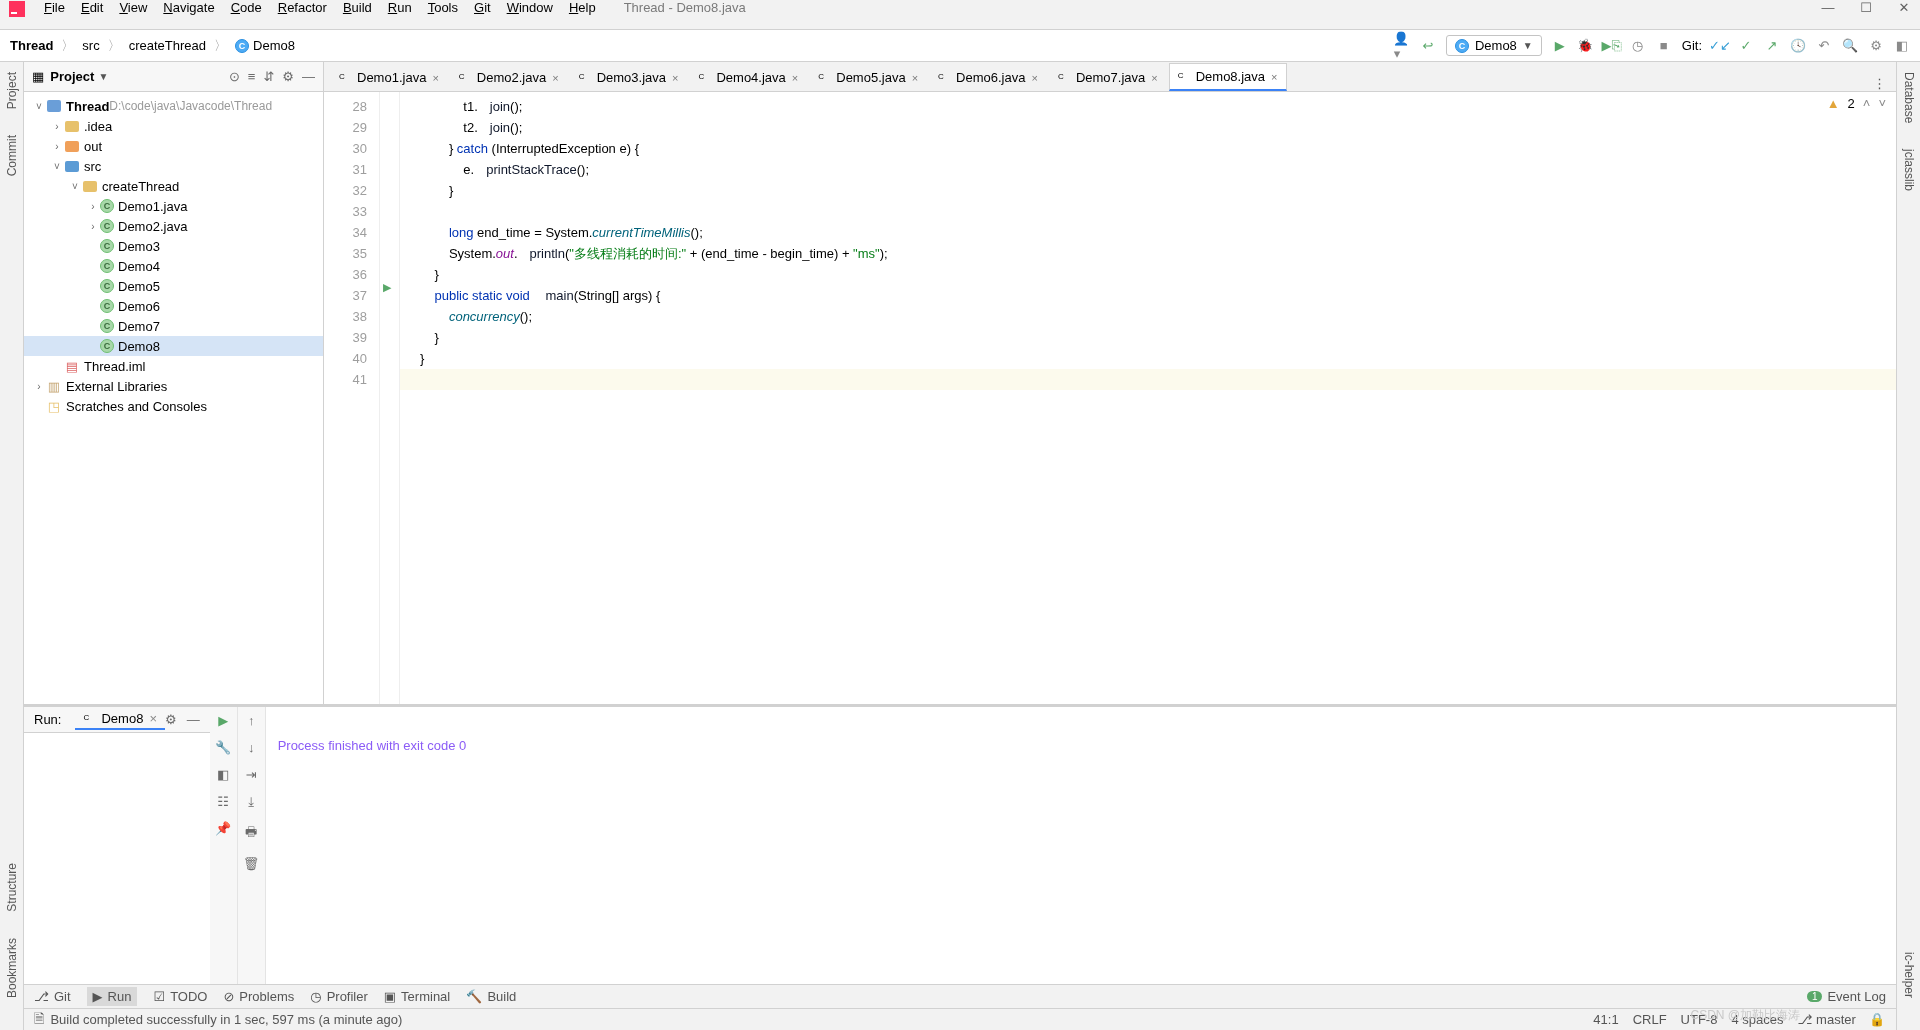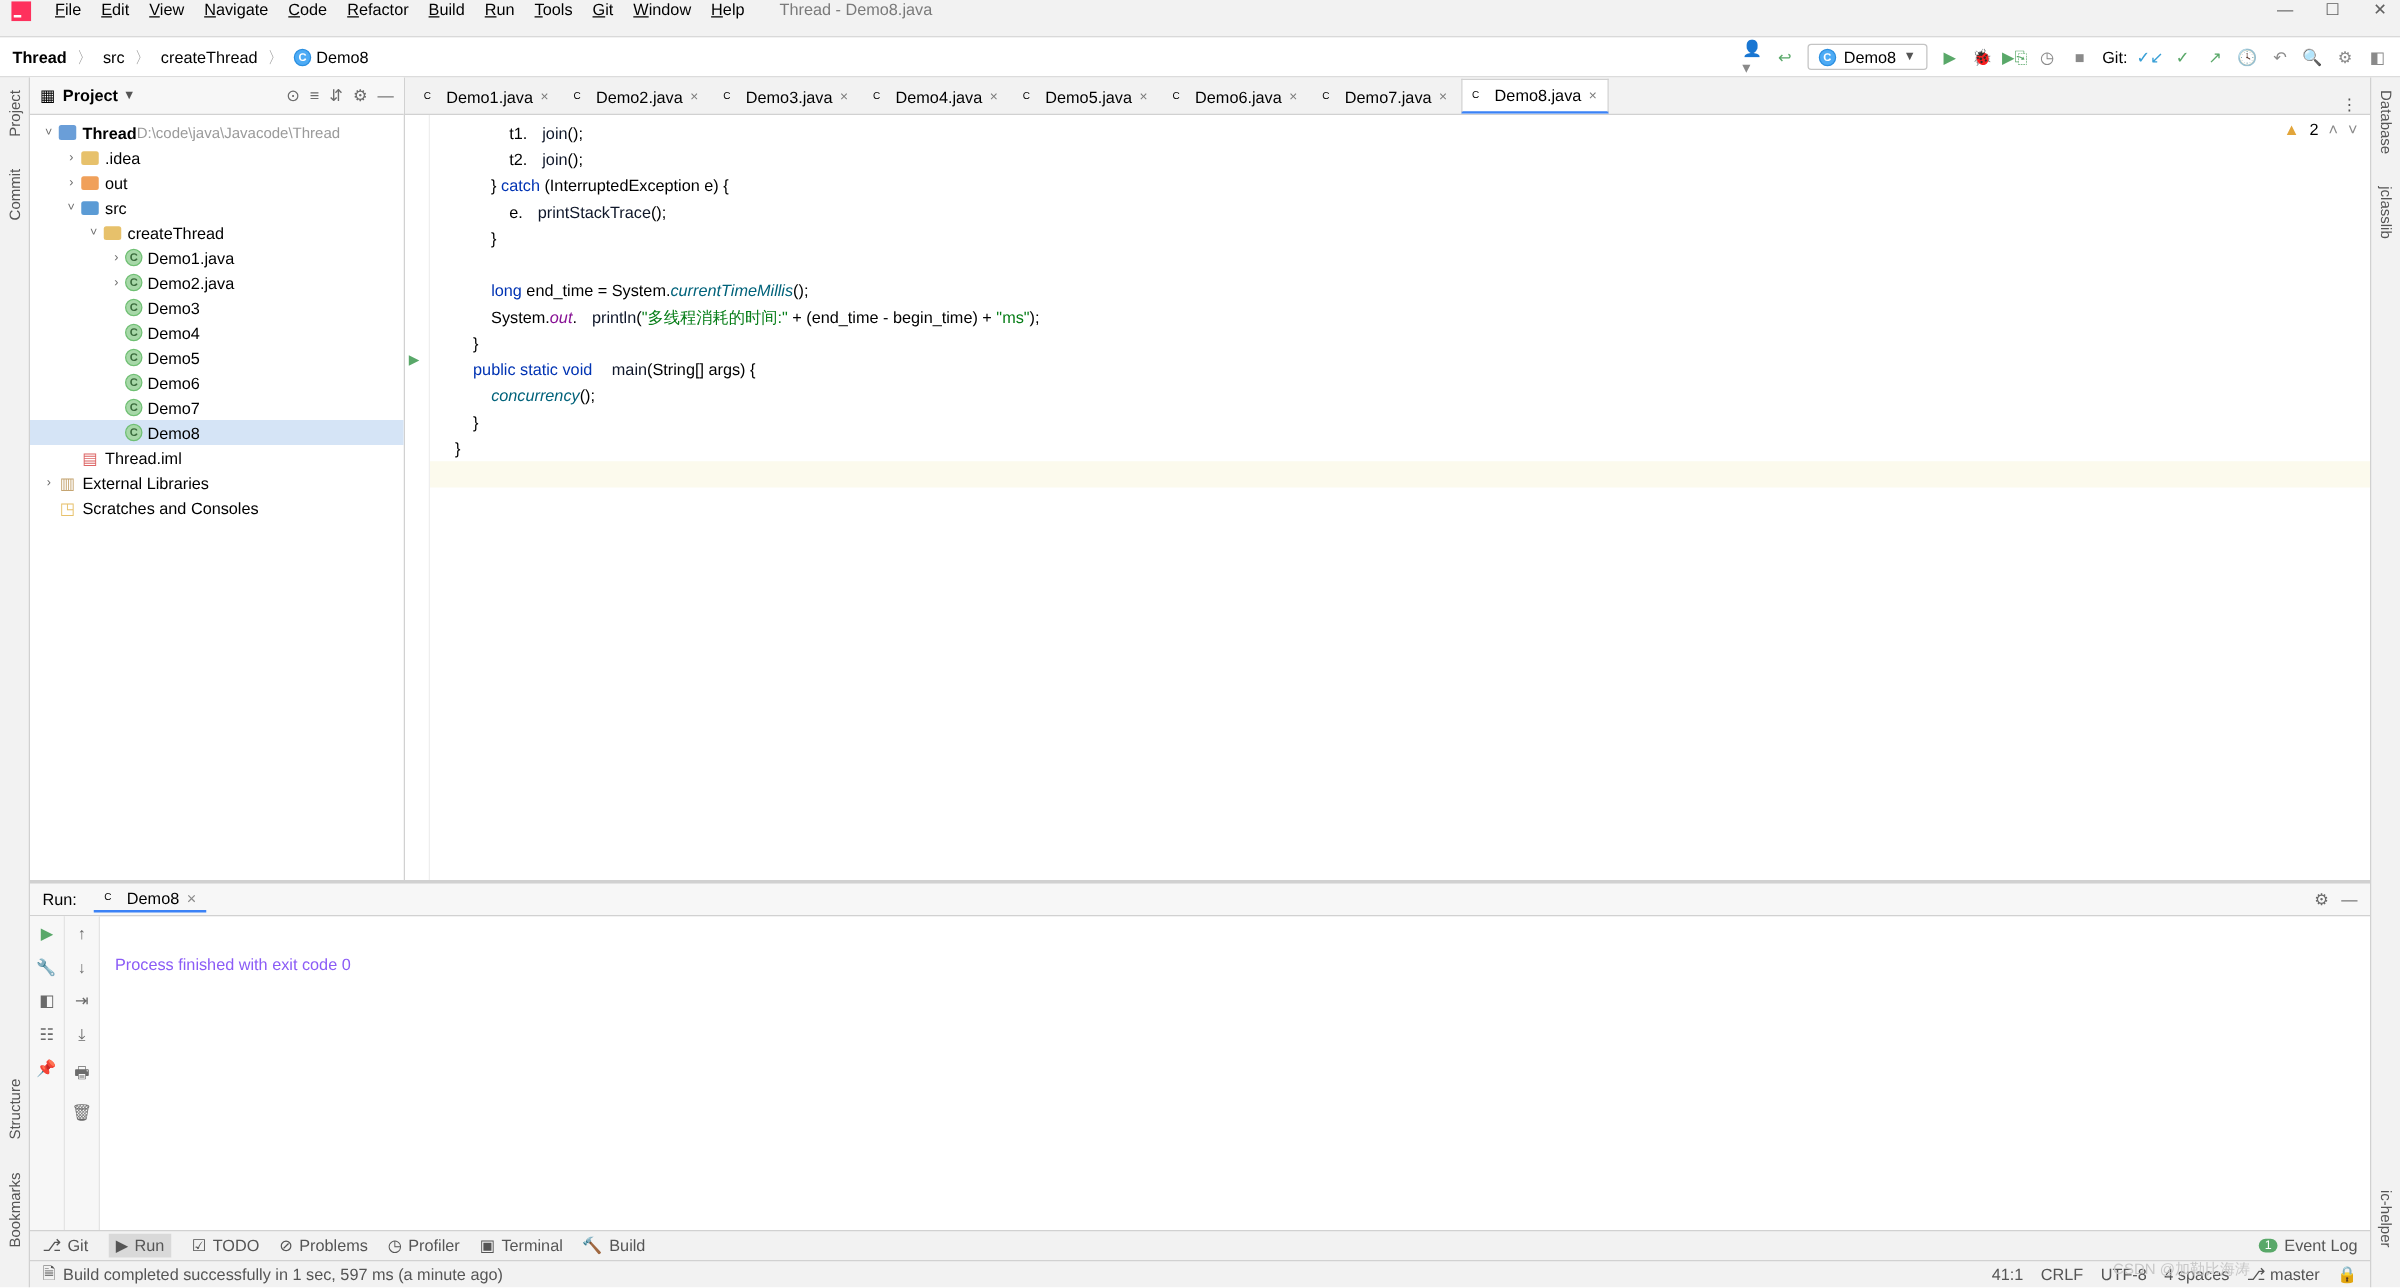--- a/index.html
+++ b/index.html
@@ -57,21 +57,21 @@
 .runmark { position:absolute; left:3px; color:#59a869; font-size:11px;}
 .code { flex:1; padding:4px 0 4px 20px; line-height:21px; white-space:pre; overflow:auto;}
 .kw { color:#0033b3; }
 .str { color:#067d17; }
 .fld { color:#871094; font-style:italic; }
 .mtd { color:#0f172a;margin-left:12px; }
 .mtdi { color:#00627a; font-style:italic;}
 .hlrow { background:#fcfaed; display:block; margin-left:-20px;padding-left:20px;}
 .editor .corner { position:absolute; top:4px; right:10px; display:flex; gap:8px; align-items:center;}
 .warnbadge { color:#e2a53a; font-weight:bold;}
-.runpanel { height:280px; border-top:3px solid #d1d1d1; display:flex; flex-direction:column; background:#fff;}
+.runpanel { height:280px; border-top:3px solid #d1d1d1; display:flex; flex-direction:row; background:#fff;}
 .runhdr { height:26px; display:flex; align-items:center; padding:0 10px; background:#f7f7f7; border-bottom:1px solid #d1d1d1;}
 .runhdr .rtab { margin-left:14px; padding:2px 8px; border-bottom:2px solid #3b82f6; display:flex; gap:6px; align-items:center;}
 .runhdr .ricons { margin-left:auto; display:flex; gap:10px; color:#6b6b6b;}
 .runbody { flex:1; display:flex; }
 .runrail { width:28px; background:#f7f7f7; border-right:1px solid #e4e4e4; display:flex; flex-direction:column; align-items:center; padding-top:6px; gap:12px; color:#6b6b6b;}
 .runrail2 { width:28px; background:#f7f7f7; border-right:1px solid #e4e4e4; display:flex; flex-direction:column; align-items:center; padding-top:6px; gap:12px; color:#6b6b6b;}
 .console { flex:1; padding:8px 12px; font-family:"JetBrains Mono","Consolas",monospace; font-size:14px; line-height:21px;}
 .console .boxed { border:2px solid #d63c3c; padding:2px 6px; display:inline-block; min-width:260px;}
 .console .exitline { color:#8b5cf6; margin-top:20px;}
 .bottombar { height:24px; background:#f2f2f2; border-top:1px solid #d1d1d1; display:flex; align-items:center; padding:0 10px; gap:16px; font-size:12px; color:#555;}
@@ -287,20 +287,36 @@
               <span class="x">×</span>
             </div>
             <div class="tab active">
               <span class="cico" style="width:12px;height:12px;font-size:8px">C</span>
               <span>Demo8.java</span>
               <span class="x">×</span>
             </div>
             <div class="tmore">⋮</div>
           </div>
         <div class="codewrap">
+          <div class="gutter" id="gutter">
+              <div>28</div>
+              <div>29</div>
+              <div>30</div>
+              <div>31</div>
+              <div>32</div>
+              <div>33</div>
+              <div>34</div>
+              <div>35</div>
+              <div>36</div>
+              <div>37</div>
+              <div>38</div>
+              <div>39</div>
+              <div>40</div>
+              <div>41</div>
+            </div>
           <div class="guttermark" id="gmark">
               <div style="height:21px;position:relative"></div>
               <div style="height:21px;position:relative"></div>
               <div style="height:21px;position:relative"></div>
               <div style="height:21px;position:relative"></div>
               <div style="height:21px;position:relative"></div>
               <div style="height:21px;position:relative"></div>
               <div style="height:21px;position:relative"></div>
               <div style="height:21px;position:relative"></div>
               <div style="height:21px;position:relative"></div>

